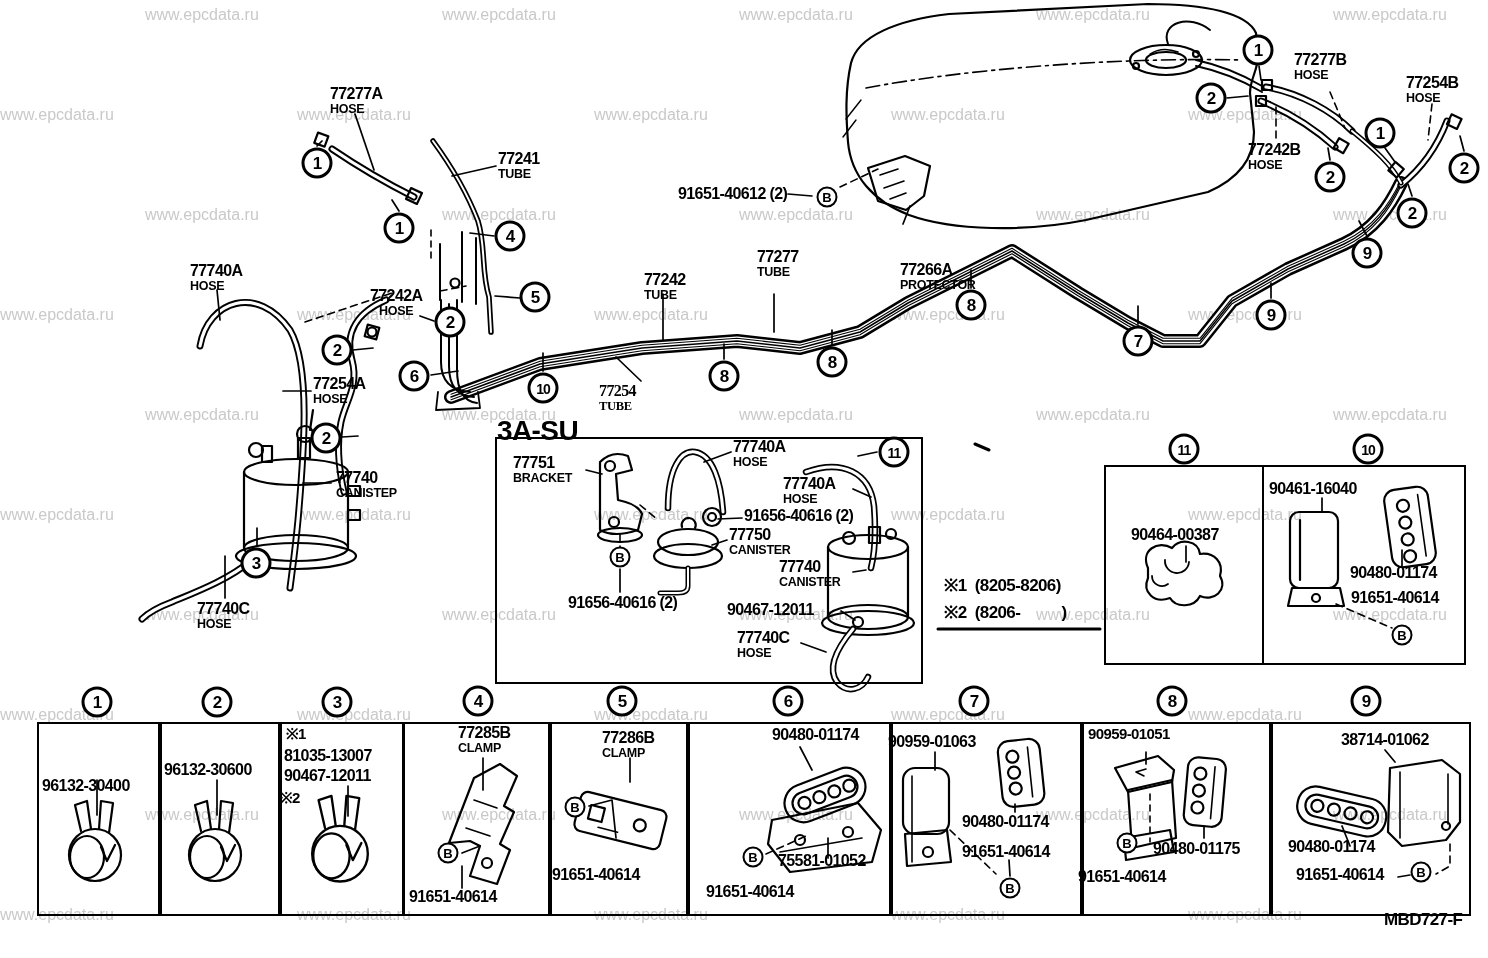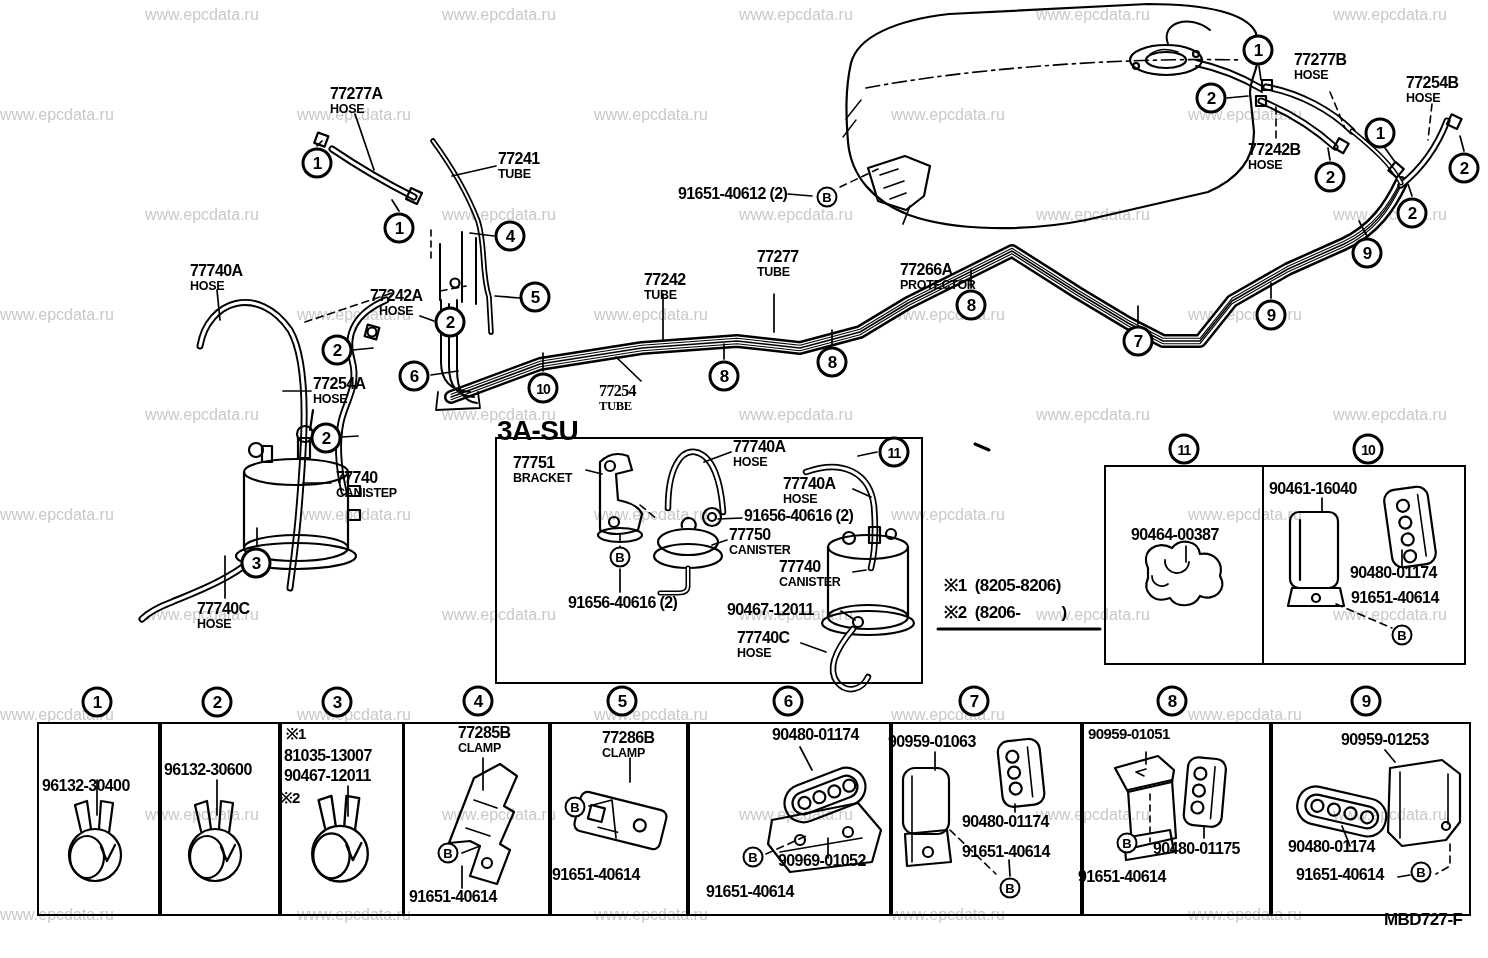--- a/index.html
+++ b/index.html
@@ -411,29 +411,29 @@
     <div class="label" style="left: 164px; top: 762px; font-size: 16px;">96132-30600</div>
     <div class="label" style="left: 286px; top: 726px; font-size: 15px;">※1</div>
     <div class="label" style="left: 284px; top: 748px; font-size: 16px;">81035-13007</div>
     <div class="label" style="left: 284px; top: 768px; font-size: 16px;">90467-12011</div>
     <div class="label" style="left: 280px; top: 790px; font-size: 15px;">※2</div>
     <div class="label" style="left: 458px; top: 725px; font-size: 16px;">77285B<span class="sub">CLAMP</span></div>
     <div class="label" style="left: 409px; top: 889px; font-size: 16px;">91651-40614</div>
     <div class="label" style="left: 602px; top: 730px; font-size: 16px;">77286B<span class="sub">CLAMP</span></div>
     <div class="label" style="left: 552px; top: 867px; font-size: 16px;">91651-40614</div>
     <div class="label" style="left: 772px; top: 727px; font-size: 16px;">90480-01174</div>
-    <div class="label" style="left: 778px; top: 853px; font-size: 16px;">90969-01052</div>
+    <div class="label" style="left: 778px; top: 853px; font-size: 16px;">75581-01052</div>
     <div class="label" style="left: 706px; top: 884px; font-size: 16px;">91651-40614</div>
     <div class="label" style="left: 888px; top: 734px; font-size: 16px;">90959-01063</div>
     <div class="label" style="left: 962px; top: 814px; font-size: 16px;">90480-01174</div>
     <div class="label" style="left: 962px; top: 844px; font-size: 16px;">91651-40614</div>
     <div class="label" style="left: 1088px; top: 726px; font-size: 15px;">90959-01051</div>
     <div class="label" style="left: 1153px; top: 841px; font-size: 16px;">90480-01175</div>
     <div class="label" style="left: 1078px; top: 869px; font-size: 16px;">91651-40614</div>
-    <div class="label" style="left: 1341px; top: 732px; font-size: 16px;">90959-01253</div>
+    <div class="label" style="left: 1341px; top: 732px; font-size: 16px;">38714-01062</div>
     <div class="label" style="left: 1288px; top: 839px; font-size: 16px;">90480-01174</div>
     <div class="label" style="left: 1296px; top: 867px; font-size: 16px;">91651-40614</div>
     <div class="label" style="left: 944px; top: 577px; font-size: 17px;">※1  (8205-8206)</div>
     <div class="label" style="left: 944px; top: 604px; font-size: 17px;">※2  (8206-          )</div>
     <div class="callout" style="left: 317px; top: 163px;">1</div>
     <div class="callout" style="left: 399px; top: 228px;">1</div>
     <div class="callout" style="left: 510px; top: 236px;">4</div>
     <div class="callout" style="left: 535px; top: 297px;">5</div>
     <div class="callout" style="left: 450px; top: 322px;">2</div>
     <div class="callout" style="left: 337px; top: 350px;">2</div>

